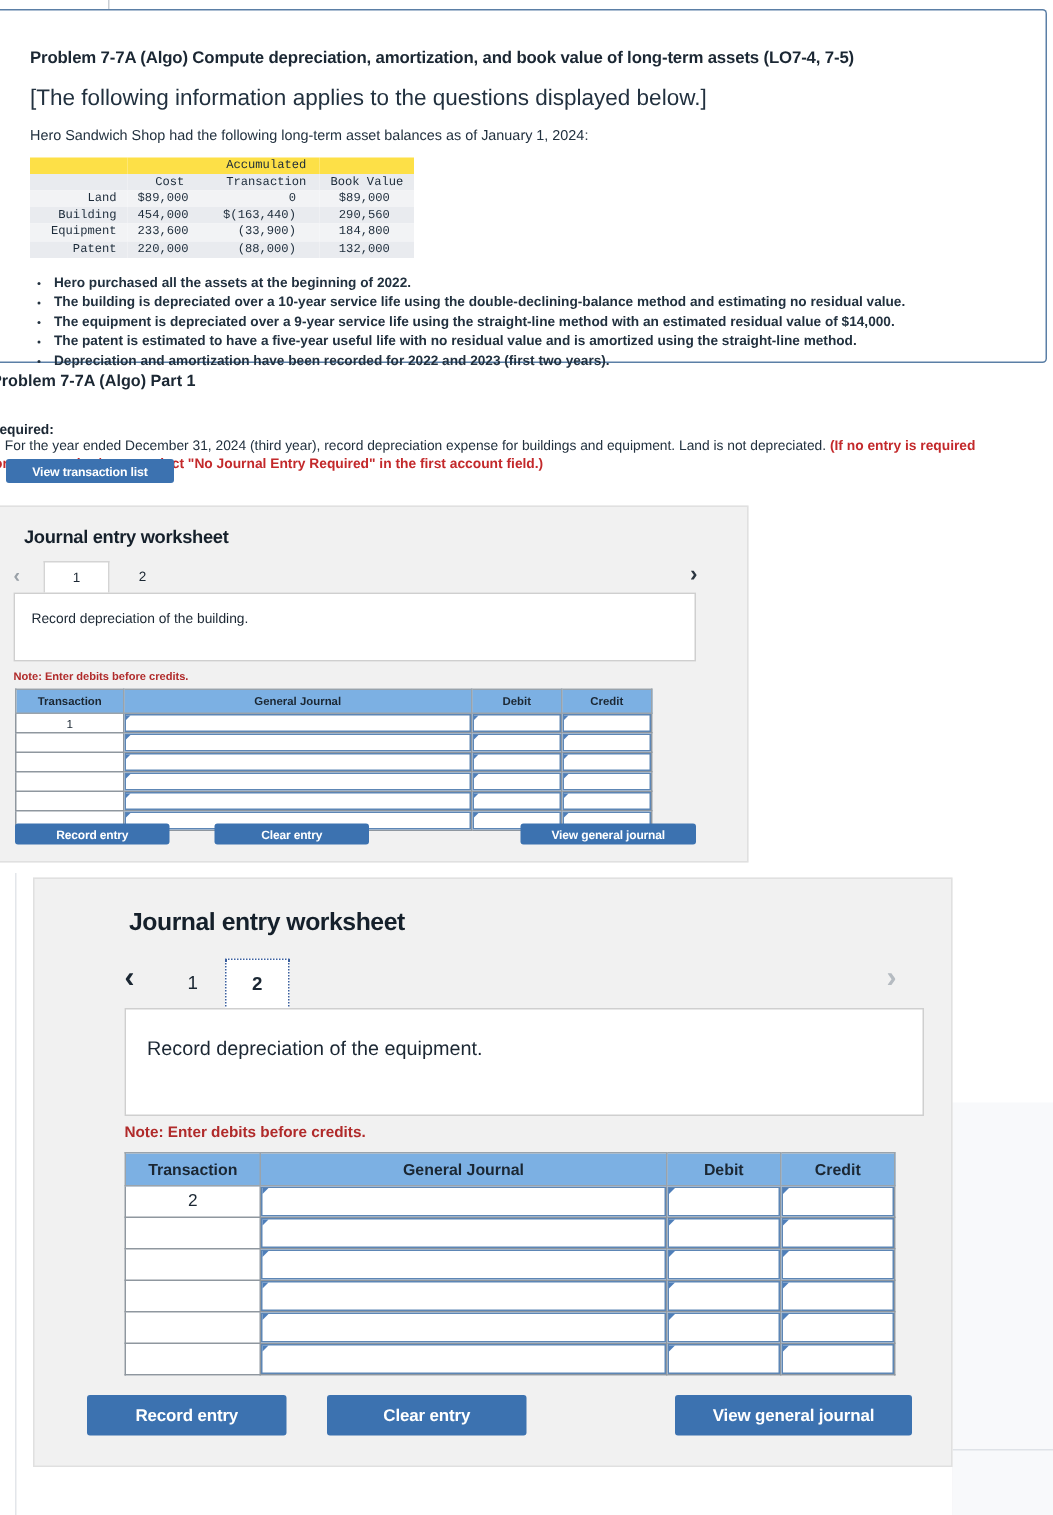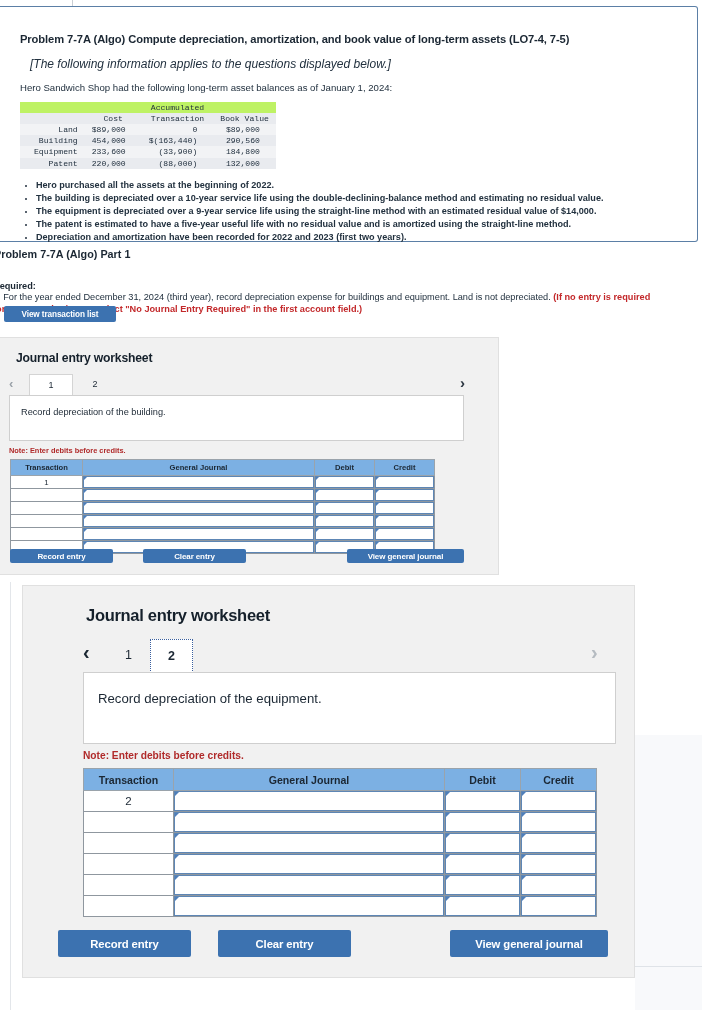--- a/index.html
+++ b/index.html
@@ -56,23 +56,22 @@
   }
   .problem-title {
     font-size: 11.2px;
     font-weight: bold;
     line-height: 1.32;
     letter-spacing: -0.1px;
     margin: 12px 0 10px 0;
     color: #1b2733;
   }
   .problem-italic {
-    font-size: 12px;
-    font-style: italic;
-    margin: 0 0 11px 10px;
+    font-size: 15px;
+    margin: 0 0 11px 0;
     color: #22313f;
   }
   .problem-lead {
     font-size: 9.6px;
     margin: 0 0 9px 0;
     color: #22313f;
   }
 
   
   .bal-table {
@@ -86,21 +85,21 @@
     padding: 0px 7px;
     line-height: 1.38;
     font-weight: normal;
     white-space: nowrap;
     text-align: right;
   }
   .bal-table thead td {
     text-align: center;
     vertical-align: bottom;
   }
-  .bal-head-row-1 td { background: #bef264; }
+  .bal-head-row-1 td { background: #fde047; }
   .bal-head-row-2 td { background: #e9ebef; }
   .bal-table tbody tr:nth-child(odd) td { background: #f2f3f5; }
   .bal-table tbody tr:nth-child(even) td { background: #e9ebef; }
   .bal-label { text-align: left; padding-left: 14px !important; }
   .bal-num { text-align: right; padding-right: 16px !important; }
 
   
   .bullets {
     margin: 0;
     padding-left: 16px;

